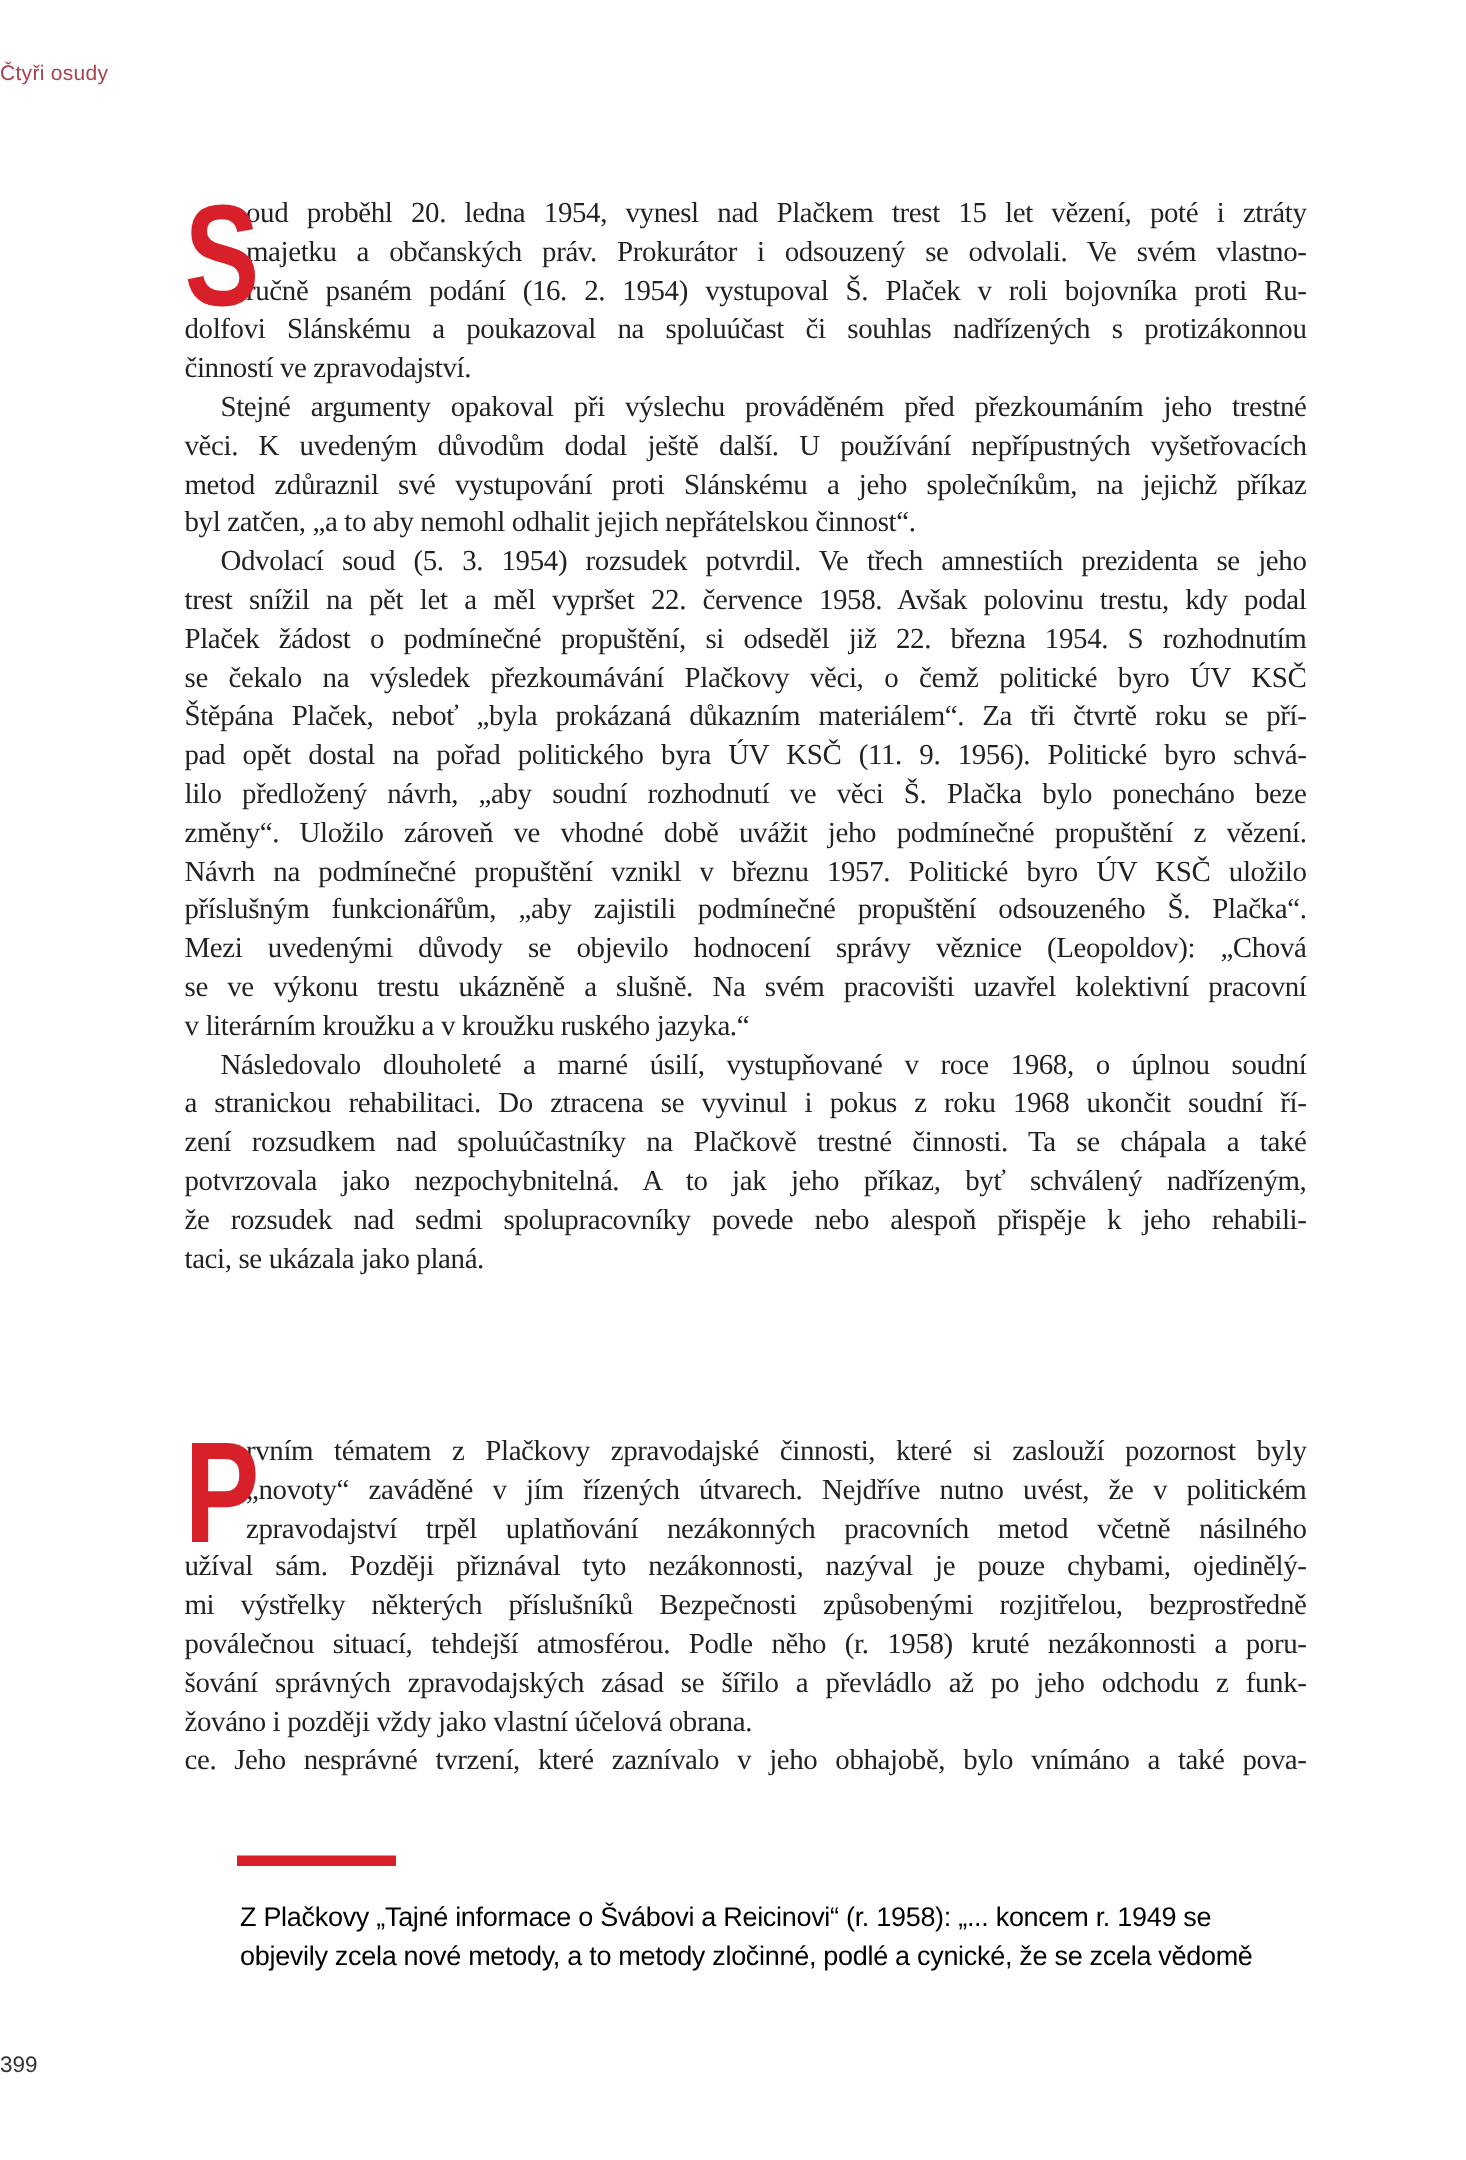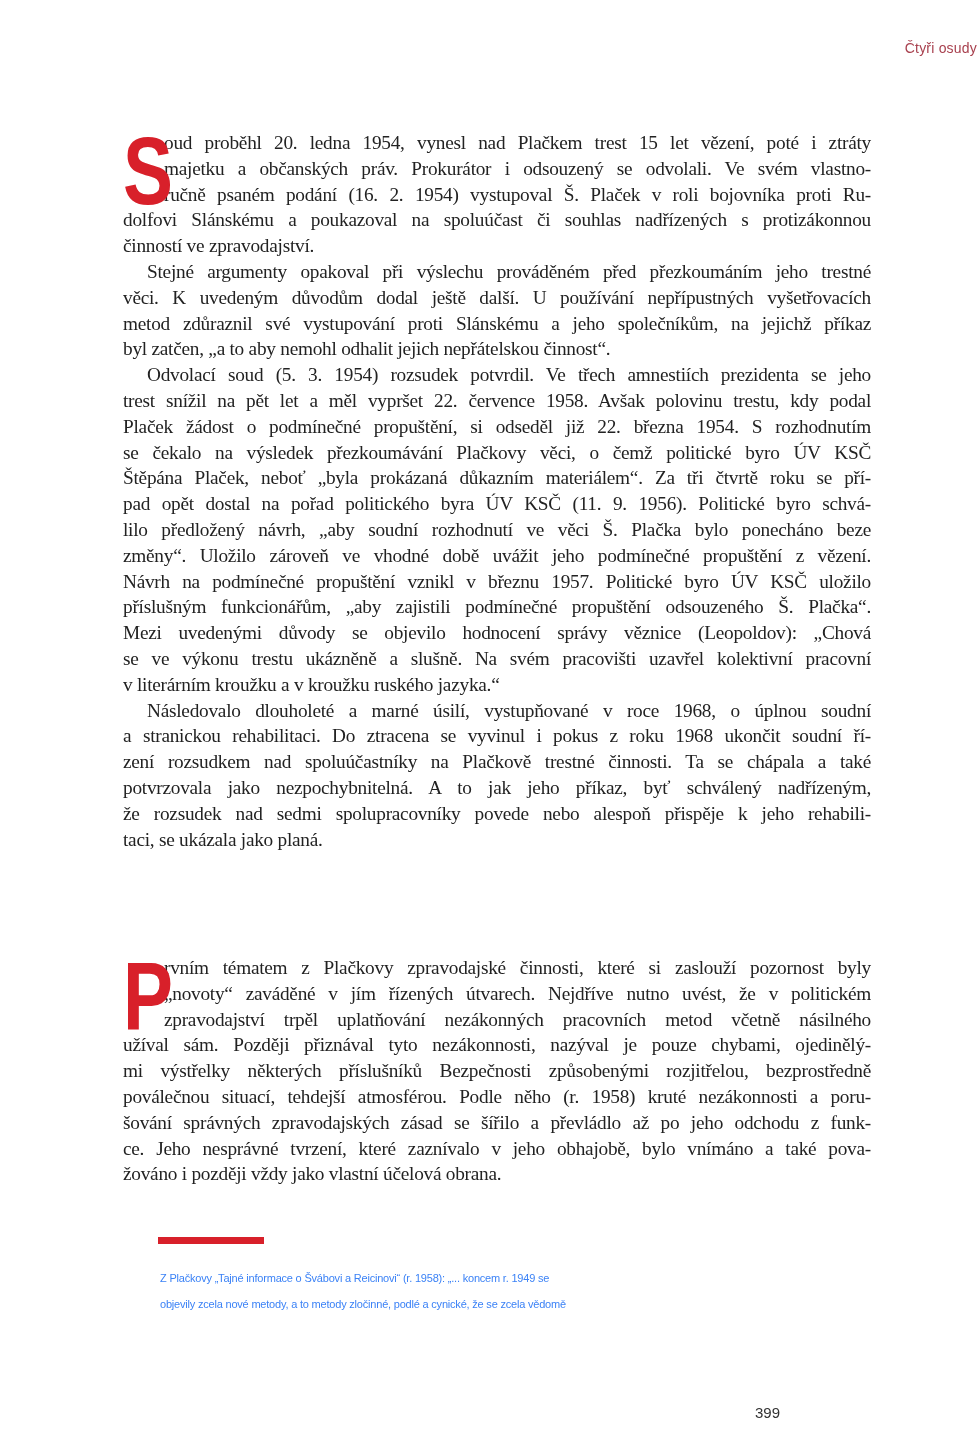--- a/index.html
+++ b/index.html
@@ -1,18 +1,18 @@
 <!DOCTYPE html>
 <html><head>
 <meta charset="utf-8">
 <style>
   html, body { margin: 0; padding: 0; background: #ffffff; }
   body { width: 977px; height: 1440px; position: relative; overflow: hidden; }
   .header {
-    position: absolute; top: 40px; left: 0; width: 977px; text-align: right;
+    position: absolute; top: 40px; left: 0; width: 977px; text-align: left;
     font-family: "Liberation Sans", sans-serif; font-size: 14px; color: #a8404e;
     letter-spacing: 0.2px;
   }
   .body-text {
     position: absolute; left: 123px; width: 748px;
     font-family: "Liberation Serif", serif; font-size: 19.3px; line-height: 25.8px;
     color: #222222; text-align: justify; letter-spacing: -0.25px;
   }
   .body-text p { margin: 0; }
   .line { display: block; text-align: justify; text-align-last: justify; white-space: nowrap; }
@@ -24,27 +24,27 @@
   }
   .dropcap-s { top: 4px; font-size: 96px; line-height: 74px; transform: scaleX(0.78); transform-origin: left top; }
   .dropcap-p { top: 4px; font-size: 96px; line-height: 74px; transform: scaleX(0.78); transform-origin: left top; }
   #section1 { top: 130px; }
   #section2 { top: 955px; }
   .divider {
     position: absolute; left: 158px; top: 1237px; width: 106px; height: 7px; background: #d8202a;
   }
   .footnote {
     position: absolute; left: 160px; top: 1265px; width: 680px;
-    font-family: "Liberation Sans", sans-serif; font-size: 11px; line-height: 26px; color: #3b82f6;
+    font-family: "Liberation Sans", sans-serif; font-size: 18px; line-height: 26px; color: #000000;
     letter-spacing: -0.2px;
   }
   .footnote .line { text-align-last: left; }
   .page-number {
-    position: absolute; top: 1368px; left: 0; width: 780px; text-align: right;
-    font-family: "Liberation Sans", sans-serif; font-size: 15px; color: #333333; margin-top: 36px;
+    position: absolute; top: 1368px; left: 0; width: 780px; text-align: left;
+    font-family: "Liberation Sans", sans-serif; font-size: 15px; color: #333333;
   }
 </style>
 </head>
 <body>
 
 <div class="header">Čtyři osudy</div>
 
 <div class="body-text" id="section1">
   <span class="dropcap dropcap-s">S</span>
 
@@ -89,22 +89,22 @@
 <div class="body-text" id="section2">
   <span class="dropcap dropcap-p">P</span>
   <p>
     <span class="line dc">rvním tématem z Plačkovy zpravodajské činnosti, které si zaslouží pozornost byly</span>
     <span class="line dc">„novoty“ zaváděné v jím řízených útvarech. Nejdříve nutno uvést, že v politickém</span>
     <span class="line dc">zpravodajství trpěl uplatňování nezákonných pracovních metod včetně násilného</span>
     <span class="line">užíval sám. Později přiznával tyto nezákonnosti, nazýval je pouze chybami, ojedinělý-</span>
     <span class="line">mi výstřelky některých příslušníků Bezpečnosti způsobenými rozjitřelou, bezprostředně</span>
     <span class="line">poválečnou situací, tehdejší atmosférou. Podle něho (r. 1958) kruté nezákonnosti a poru-</span>
     <span class="line">šování správných zpravodajských zásad se šířilo a převládlo až po jeho odchodu z funk-</span>
+    <span class="line last">žováno i později vždy jako vlastní účelová obrana.</span>
     <span class="line">ce. Jeho nesprávné tvrzení, které zaznívalo v jeho obhajobě, bylo vnímáno a také pova-</span>
-    <span class="line last">žováno i později vždy jako vlastní účelová obrana.</span>
   </p>
 </div>
 
 <div class="divider"></div>
 
 <div class="footnote">
   <span class="line">Z Plačkovy „Tajné informace o Švábovi a Reicinovi“ (r. 1958): „... koncem r. 1949 se</span>
   <span class="line">objevily zcela nové metody, a to metody zločinné, podlé a cynické, že se zcela vědomě</span>
 </div>
 

